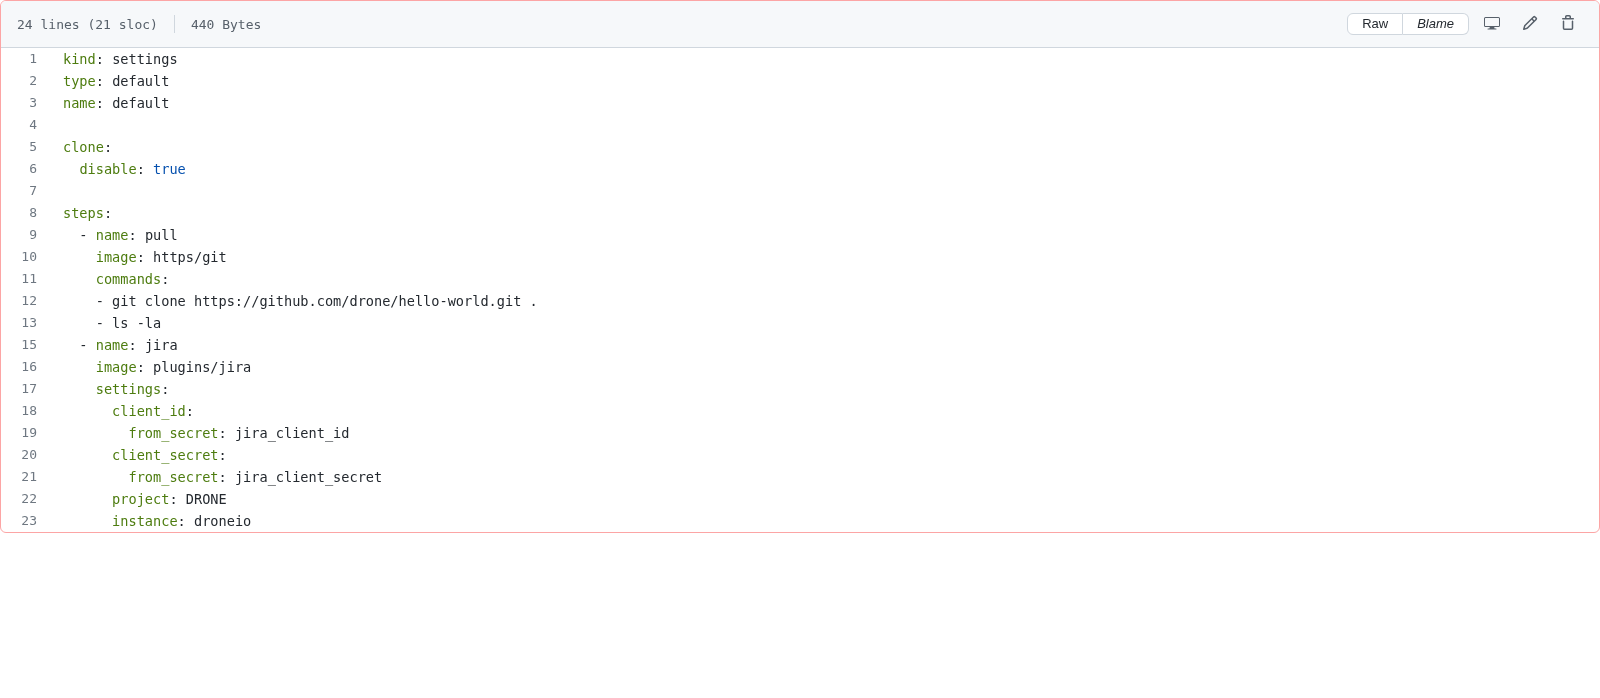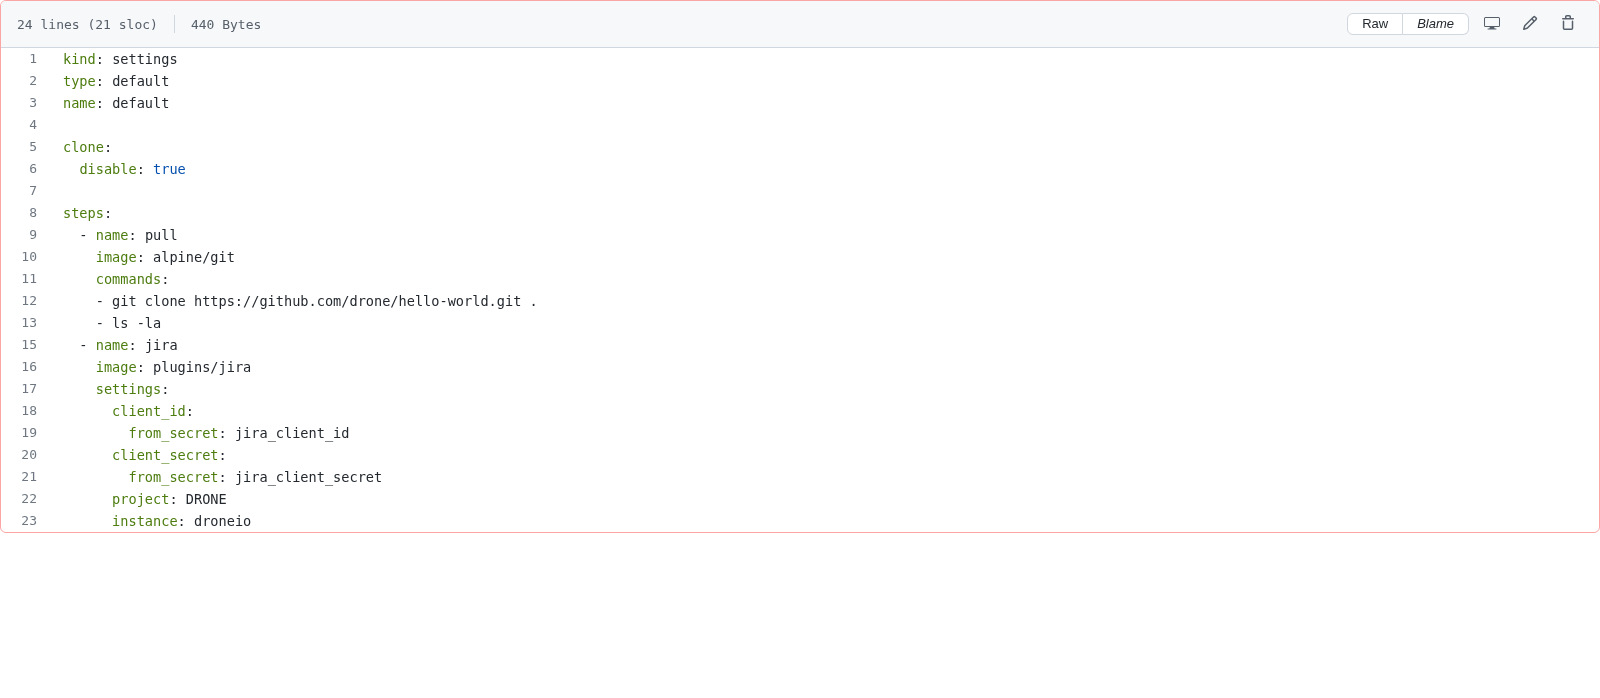--- a/index.html
+++ b/index.html
@@ -173,21 +173,21 @@
           <tr>
             <td class="ln">8</td>
             <td class="cl"><span class="pl-ent">steps</span><span class="pl-s">:</span></td>
           </tr>
           <tr>
             <td class="ln">9</td>
             <td class="cl"><span class="pl-s">  - </span><span class="pl-ent">name</span><span class="pl-s">: </span><span class="pl-s">pull</span></td>
           </tr>
           <tr>
             <td class="ln">10</td>
-            <td class="cl"><span class="pl-s">    </span><span class="pl-ent">image</span><span class="pl-s">: </span><span class="pl-s">alpine/git</span></td>
+            <td class="cl"><span class="pl-s">    </span><span class="pl-ent">image</span><span class="pl-s">: </span><span class="pl-s">https/git</span></td>
           </tr>
           <tr>
             <td class="ln">11</td>
             <td class="cl"><span class="pl-s">    </span><span class="pl-ent">commands</span><span class="pl-s">:</span></td>
           </tr>
           <tr>
             <td class="ln">12</td>
             <td class="cl"><span class="pl-s">    - </span><span class="pl-s">git clone https://github.com/drone/hello-world.git .</span></td>
           </tr>
           <tr>

